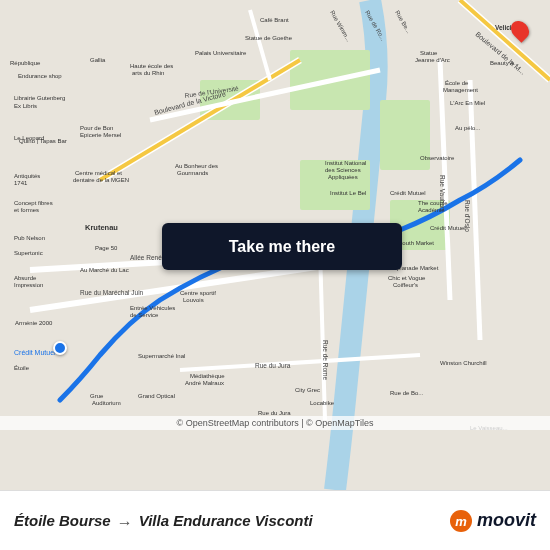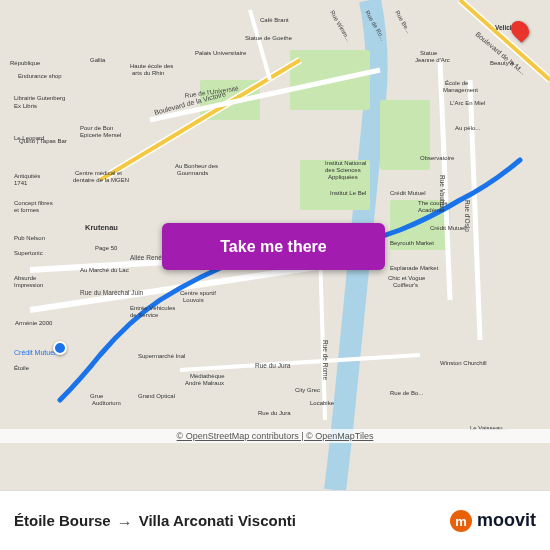--- a/index.html
+++ b/index.html
@@ -25,23 +25,23 @@
       height: 100%;
       position: absolute;
       top: 0; left: 0;
     }
 
     
     #take-me-there-btn {
       position: absolute;
       top: 223px;
       left: 162px;
-      width: 223px;
+      width: 240px;
       height: 47px;
-      background-color: #a21caf;
+      background-color: #0f172a;
       color: white;
       border: none;
       border-radius: 6px;
       font-size: 16px;
       font-weight: 600;
       cursor: pointer;
       display: flex;
       align-items: center;
       justify-content: center;
       box-shadow: 0 2px 6px rgba(0,0,0,0.35);
@@ -53,20 +53,21 @@
       width: 550px;
       height: 60px;
       background-color: #ffffff;
       display: flex;
       align-items: center;
       justify-content: space-between;
       padding: 0 14px;
       border-top: 1px solid #ddd;
       position: relative;
       z-index: 20;
+      font-style: italic;
     }
 
     #footer-left {
       display: flex;
       align-items: center;
       gap: 6px;
     }
 
     #origin-label {
       font-size: 15px;
@@ -93,30 +94,29 @@
 
     #moovit-text {
       font-size: 18px;
       font-weight: 700;
       color: #0f172a;
     }
 
     
     #attribution {
       position: absolute;
-      bottom: 47px;
+      bottom: 60px;
       left: 0;
       width: 100%;
       background: rgba(255,255,255,0.75);
       font-size: 9px;
       color: #555;
       padding: 2px 6px;
       z-index: 15;
       text-align: center;
-      text-decoration: underline;
     }
 
     
     #origin-marker {
       position: absolute;
       bottom: 135px;
       left: 53px;
       width: 14px;
       height: 14px;
       background: #1a73e8;
@@ -283,21 +283,21 @@
 
   <button id="take-me-there-btn">Take me there</button>
 
   <div id="attribution">© OpenStreetMap contributors | © OpenMapTiles</div>
 </div>
 
 <div id="footer">
   <div id="footer-left">
     <span id="origin-label">Étoile Bourse</span>
     <span id="arrow-icon">→</span>
-    <span id="destination-label">Villa Arconati Visconti</span>
+    <span id="destination-label">Villa Endurance Visconti</span>
   </div>
   <div id="moovit-logo">
 
     <svg width="24" height="24" viewBox="0 0 24 24">
       <circle cx="12" cy="12" r="11" fill="#e8610a"></circle>
       <text x="12" y="17" text-anchor="middle" font-size="13" fill="white" font-weight="bold">m</text>
     </svg>
     <span id="moovit-text">moovit</span>
   </div>
 </div>

